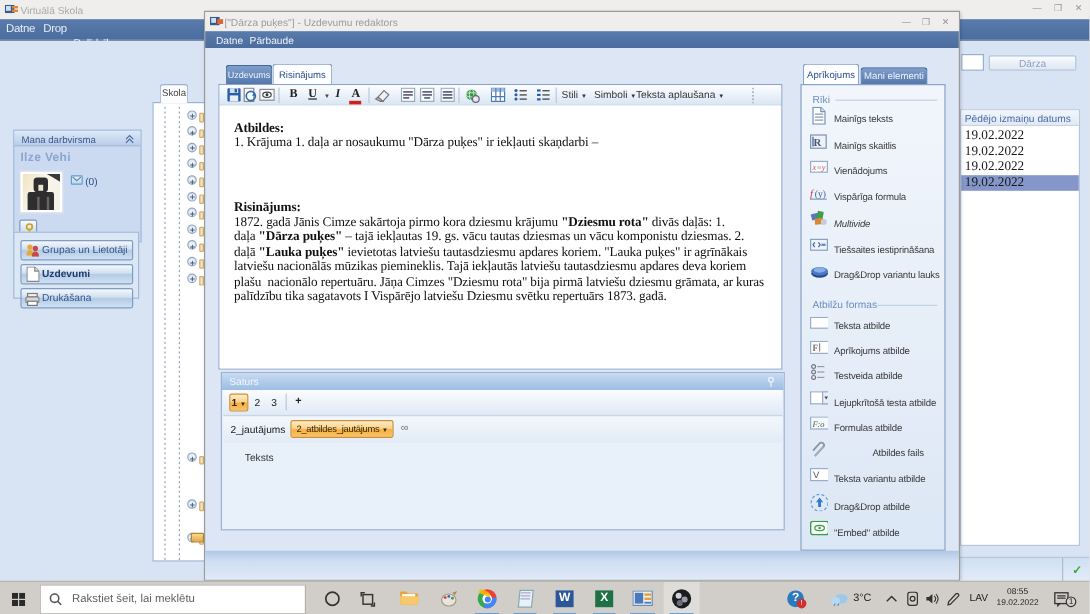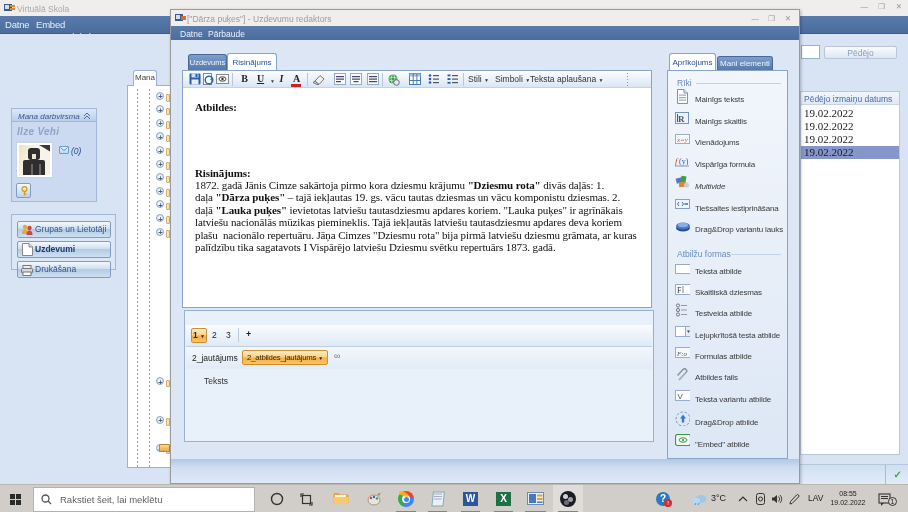--- a/index.html
+++ b/index.html
@@ -12,25 +12,25 @@
   #mw-title { left:0; top:0; width:908px; height:16px; background:#f0eeec; }
   #mw-title .ttl { position:absolute; left:17px; top:3.5px; font-size:8.5px; color:#a9a9a7; }
   #mw-menu { left:0; top:16px; width:908px; height:18px;
     background:linear-gradient(#5a7cac,#4a6c9e); border-bottom:1px solid #3c5c8c; }
   .menuitem { position:absolute; top:3px; color:#e9eef7; font-size:9.5px; letter-spacing:-0.2px; }
   #mw-body { left:0; top:34px; width:908px; height:450px; background:#d8e3f4; }
 
   
   #logo-panel { left:5px; top:40px; width:120px; height:62px; background:#fdfdfd; overflow:hidden; }
   .panel { border:1px solid #a3b8d8; background:#cbdaf0; }
-  #panel1 { left:11px; top:108px; width:86px; height:94px;font-style:italic; }
+  #panel1 { left:11px; top:108px; width:107px; height:94px; }
   .phead { position:absolute; left:0; top:0; right:0; height:13px;
     background:linear-gradient(#dde9f8,#b9cdea); border-bottom:1px solid #a3b8d8;
     color:#3a568c; font-size:8px; padding:2.5px 0 0 6px; }
-  #panel2 { left:11px; top:214px; width:105px; height:56px; background:#dce7f6; }
+  #panel2 { left:11px; top:193px; width:105px; height:56px; background:#dce7f6; }
   .sbtn { position:absolute; left:5px; width:94px; height:17px; border:1px solid #7f9cc4;
     border-radius:2px; background:linear-gradient(#f4f8fd 0%,#cfdfef 45%,#b3cbe4 50%,#cfe0f2 100%);
     color:#34548c; font-size:8.5px; line-height:15px; padding-left:17px; }
 
   
   #tree { left:127px; top:85px; width:60px; height:383px; background:#ffffff;
     border:1px solid #9ab1d3; overflow:hidden; }
   #viss-tab { left:133px; top:70px; width:24px; height:16px; background:#fdfdfd;
     border:1px solid #9ab1d3; border-bottom:none; border-radius:3px 3px 0 0;
     font-size:8px; color:#444; text-align:center; line-height:14px; }
@@ -126,21 +126,21 @@
       <rect x="1" y="1" width="4" height="4" fill="#cfe0f0"></rect>
       <rect x="6" y="1" width="5" height="2" fill="#e08830"></rect>
       <rect x="6" y="4" width="5" height="2" fill="#e08830"></rect>
     </svg>
     <span class="wctl" style="right:40px; top:2px;">—</span>
     <span class="wctl" style="right:23px; top:2px;">❒</span>
     <span class="wctl" style="right:6px; top:2px;">✕</span>
   </div>
   <div class="abs" id="mw-menu">
     <span class="menuitem" style="left:5px;">Datne</span>
-    <span class="menuitem" style="left:36px;">Embed</span>
+    <span class="menuitem" style="left:36px;">Drop</span>
     <span class="menuitem" style="left:61px;margin-top:12px;">Palīdzība</span>
   </div>
   <div class="abs" id="mw-body"></div>
 
 
   <div class="abs panel" id="panel1">
     <div class="phead">Mana darbvirsma
       <svg style="position:absolute; right:5px; top:3px;" width="8" height="8">
           <path d="M1 4 L4 1 L7 4 M1 7 L4 4 L7 7" stroke="#4a6aa0" fill="none" stroke-width="1"></path>
         </svg>
@@ -191,21 +191,21 @@
       <rect x="2" y="0.5" width="8" height="3" fill="#eee" stroke="#777" stroke-width="1"></rect>
       <rect x="0.5" y="3.5" width="11" height="4.5" rx="1" fill="#d8d8d8" stroke="#777" stroke-width="1"></rect>
       <rect x="2" y="7" width="8" height="3.5" fill="#fff" stroke="#777" stroke-width="1"></rect>
     </svg>
   </div>
 
   <div class="abs" id="tree">
     <div class="dash" style="left:9px; top:3px; height:389px;"></div>
     <div class="dash" style="left:21px; top:3px; height:389px;"></div>
   </div>
-  <div class="abs" id="viss-tab">Mana</div>
+  <div class="abs" id="viss-tab">Skola</div>
   <div class="abs" id="treenodes" style="left:0; top:0;">
       <div class="tnode" style="left: 156px; top: 91.5px;"></div>
       <div class="tdoc" style="left: 165.5px; top: 94px;"></div>
       <div class="tnode" style="left: 156px; top: 105.1px;"></div>
       <div class="tdoc" style="left: 165.5px; top: 107.6px;"></div>
       <div class="tnode" style="left: 156px; top: 118.7px;"></div>
       <div class="tdoc" style="left: 165.5px; top: 121.2px;"></div>
       <div class="tnode" style="left: 156px; top: 132.3px;"></div>
       <div class="tdoc" style="left: 165.5px; top: 134.8px;"></div>
       <div class="tnode" style="left: 156px; top: 145.9px;"></div>
@@ -225,21 +225,21 @@
       <div class="tnode" style="left: 156px; top: 377px;"></div>
       <div class="tdoc" style="left: 165.5px; top: 379.5px;"></div>
       <div class="tnode" style="left: 156px; top: 415.5px;"></div>
       <div class="tdoc" style="left: 165.5px; top: 418px;"></div>
       <div class="tnode" style="left: 156px; top: 444px;"></div>
       <div class="tdoc" style="left: 165.5px; top: 446.5px;"></div>
       <div class="abs" style="left: 159px; top: 444px; width: 11px; height: 8px; background: linear-gradient(rgb(248, 216, 144), rgb(232, 170, 72)); border: 1px solid rgb(184, 134, 46); border-radius: 1px;"></div>
     </div>
 
   <div class="abs" id="search-box"></div>
-  <div class="abs" id="btn-meklet">Pēdējo</div>
+  <div class="abs" id="btn-meklet">Dārza</div>
   <div class="abs" id="table">
     <div id="thead">Pēdējo izmaiņu datums</div>
     <div class="trow" style="top:15px;">19.02.2022</div>
     <div class="trow" style="top:28px;">19.02.2022</div>
     <div class="trow" style="top:41px;">19.02.2022</div>
     <div class="trow" style="top:54px; background:#8496ca;">19.02.2022</div>
   </div>
   <div class="abs" id="mw-foot">
     <div class="abs" style="right:22px; top:0; width:1px; height:20px; background:#a8bcd4;"></div>
     <span class="abs" style="right:6px; top:4px; color:#3aaa3a; font-size:10px; font-weight:bold;">✓</span>
@@ -352,31 +352,38 @@
             <rect x="5" y="9" width="6" height="1.2" fill="#555"></rect>
           </svg>
         <div class="tsep" style="left:280px;"></div>
         <span class="tdd" style="left:285px;">Stili <span style="font-size:5px;">▼</span></span>
         <span class="tdd" style="left:312px;">Simboli <span style="font-size:5px;">▼</span></span>
         <span class="tdd" style="left:347px;">Teksta aplaušana <span style="font-size:5px;">▼</span></span>
         <div class="abs" style="left:444px; top:2px; width:1px; height:13px; background-image:linear-gradient(#8899aa 50%, transparent 50%); background-size:1px 3px;"></div>
       </div>
       <div id="edcontent">
         <div style="position:absolute; left:12px; top:13px; font-weight:bold;">Atbildes:</div>
+        <div style="position:absolute; left:12px; top:25px;">1. Krājuma 1. daļa ar nosaukumu "Dārza puķes" ir iekļauti skaņdarbi –</div>
         <div style="position:absolute; left:12px; top:79px; font-weight:bold;">Risinājums:</div>
         <div style="position:absolute; left:12px; top:90.5px; width:455px;">1872. gadā Jānis Cimze sakārtoja pirmo kora dziesmu krājumu <b>"Dziesmu rota"</b> divās daļās: 1.<br>
 daļa <b>"Dārza puķes"</b> – tajā iekļautas 19. gs. vācu tautas dziesmas un vācu komponistu dziesmas. 2.<br>
 daļā <b>"Lauka puķes"</b> ievietotas latviešu tautasdziesmu apdares koriem. "Lauka puķes" ir agrīnākais<br>
 latviešu nacionālās mūzikas piemineklis. Tajā iekļautās latviešu tautasdziesmu apdares deva koriem<br>
 plašu&nbsp; nacionālo repertuāru. Jāņa Cimzes "Dziesmu rota" bija pirmā latviešu dziesmu grāmata, ar kuras<br>
 palīdzību tika sagatavots I Vispārējo latviešu Dziesmu svētku repertuārs 1873. gadā.</div>
       </div>
     </div>
 
     <div id="saturs">
+      <div id="sat-head">Saturs
+        <svg style="position:absolute; right:7px; top:3px;" width="7" height="9">
+            <circle cx="3.5" cy="2.5" r="2" fill="none" stroke="#eef4fa" stroke-width="1"></circle>
+            <line x1="3.5" y1="4.5" x2="3.5" y2="8.5" stroke="#eef4fa"></line>
+          </svg>
+      </div>
       <div id="sat-row1">
         <div class="abs otab" style="left:5px; top:3px; width:16px; height:15px; font-size:8.5px; font-weight:bold; text-align:center; line-height:13px;">1 <span style="font-size:5px;">▼</span></div>
         <span class="abs" style="left:26px; top:5px; font-size:8.5px; color:#222;">2</span>
         <span class="abs" style="left:40px; top:5px; font-size:8.5px; color:#222;">3</span>
         <div class="abs" style="left:52px; top:3px; width:1px; height:14px; background:#b8c8da;"></div>
         <span class="abs" style="left:60px; top:4px; font-size:9px; font-weight:bold; color:#222;">+</span>
       </div>
       <div id="sat-row2">
         <span class="abs" style="left:6px; top:6px; font-size:8.5px; color:#222;">2_jautājums</span>
         <div class="abs otab" style="left:56px; top:3px; width:86px; height:15px; font-size:7.8px; text-align:center; line-height:13px; white-space:nowrap; overflow:hidden; letter-spacing:-0.2px;">2_atbildes_jautājums <span style="font-size:5px;">▼</span></div>
@@ -448,21 +455,21 @@
       <svg class="ricon" style="top:193px;" width="16" height="10">
           <rect x="0.5" y="0.5" width="15" height="9" fill="#fff" stroke="#9aacc8"></rect>
         </svg>
       <div class="ritem" style="top:196px;">Teksta atbilde</div>
 
       <svg class="ricon" style="top:213px;" width="16" height="11">
           <rect x="0.5" y="0.5" width="15" height="10" fill="#fff" stroke="#9aacc8"></rect>
           <text x="2" y="8.5" font-size="8" fill="#333" font-family="Liberation Serif">F</text>
           <line x1="8" y1="2" x2="8" y2="9" stroke="#888"></line>
         </svg>
-      <div class="ritem" style="top:217px;">Skaitliskā dziesmas</div>
+      <div class="ritem" style="top:217px;">Aprīkojums atbilde</div>
 
       <svg class="ricon" style="top:232px;" width="14" height="14">
           <circle cx="3" cy="2.5" r="1.6" fill="none" stroke="#778"></circle>
           <rect x="6" y="2" width="6" height="1" fill="#99a"></rect>
           <circle cx="3" cy="7" r="1.6" fill="none" stroke="#778"></circle>
           <rect x="6" y="6.5" width="6" height="1" fill="#99a"></rect>
           <circle cx="3" cy="11.5" r="1.6" fill="none" stroke="#778"></circle>
           <rect x="6" y="11" width="6" height="1" fill="#99a"></rect>
         </svg>
       <div class="ritem" style="top:238px;">Testveida atbilde</div>
@@ -477,21 +484,21 @@
       <svg class="ricon" style="top:276px;" width="16" height="11">
           <rect x="0.5" y="0.5" width="15" height="10" fill="#f4f7fb" stroke="#9aacc8"></rect>
           <text x="2" y="8.5" font-size="7" font-style="italic" fill="#555" font-family="Liberation Serif">F:o</text>
         </svg>
       <div class="ritem" style="top:281px;">Formulas atbilde</div>
 
       <svg class="ricon" style="top:297px;" width="14" height="14">
           <path d="M4 12 L11 4.5 Q12.5 3 11 1.5 Q9.5 0 8 1.5 L2.5 7.5" fill="none" stroke="#8a97a8" stroke-width="1.6"></path>
           <path d="M4 12 L11 4.5" stroke="#b8c2cc" stroke-width="0.8" fill="none"></path>
         </svg>
-      <div class="ritem" style="top:302px;">Atbildes fails</div>
+      <div class="ritem" style="top:302px;margin-left:32px;">Atbildes fails</div>
 
       <svg class="ricon" style="top:319px;" width="16" height="11">
           <rect x="0.5" y="0.5" width="15" height="10" fill="#fff" stroke="#9aacc8"></rect>
           <text x="2.5" y="8.5" font-size="8" fill="#556" font-family="Liberation Sans">V</text>
         </svg>
       <div class="ritem" style="top:324px;">Teksta variantu atbilde</div>
 
       <svg class="ricon" style="top:340px;" width="16" height="16">
           <circle cx="8" cy="8" r="7" fill="none" stroke="#6a9ad0" stroke-dasharray="2.5 1.8"></circle>
           <path d="M8 3.5 L11 7.5 L9.2 7.5 L9.2 11.5 L6.8 11.5 L6.8 7.5 L5 7.5 Z" fill="#3a78c8"></path>

